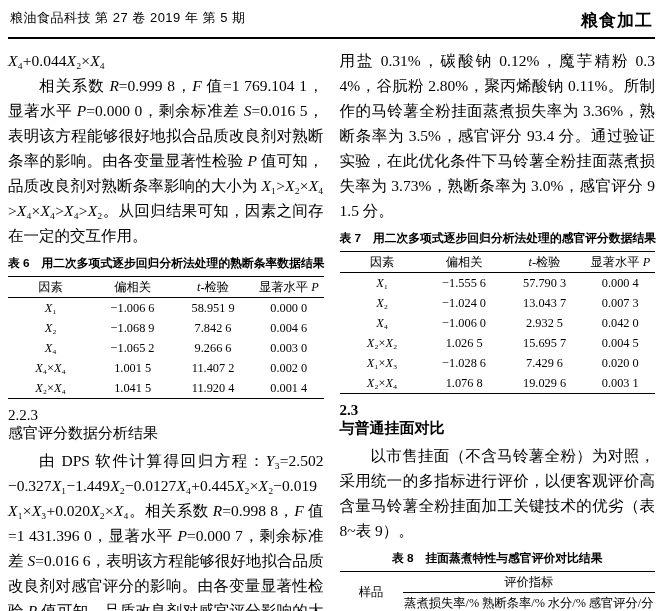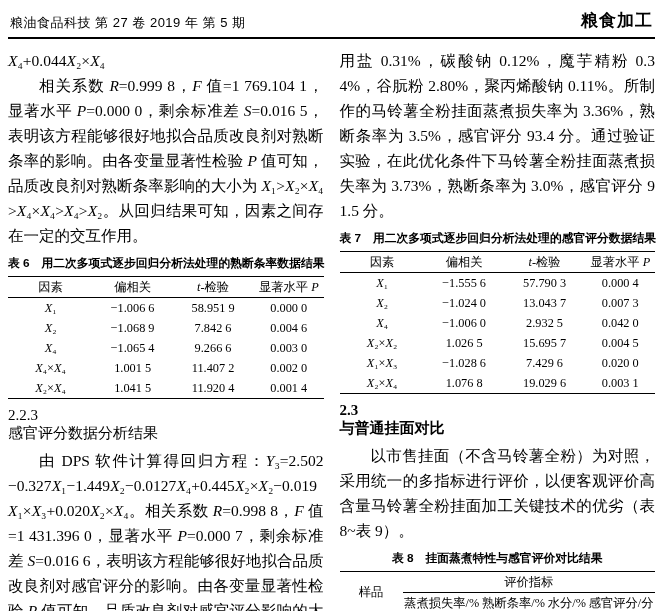--- a/index.html
+++ b/index.html
@@ -2,21 +2,21 @@
 <html lang="zh"><head>
 <meta charset="utf-8">
 <style>
   html,body{margin:0;padding:0;background:#fff;}
   body{
     width:663px;height:611px;overflow:hidden;color:#000;
     font-family:"Liberation Serif","DejaVu Serif",serif;
   }
   .page{padding:6px 8px 0 8px;}
   .page-header{
-    display:flex;justify-content:space-between;align-items:flex-end;
+    display:flex;justify-content:space-between;align-items:flex-start;
     padding:3px 2px 5px 2px;border-bottom:2px solid #000;
   }
   .header-left{
     font-family:"Liberation Sans","DejaVu Sans",sans-serif;
     font-size:13px;letter-spacing:0.5px;
   }
   .header-right{
     font-family:"Liberation Sans","DejaVu Sans",sans-serif;
     font-size:17px;font-weight:bold;letter-spacing:1px;
   }
@@ -94,21 +94,21 @@
               <td>0.000 0</td>
             </tr>
             <tr>
               <td><i>X</i>₂</td>
               <td>−1.068 9</td>
               <td>7.842 6</td>
               <td>0.004 6</td>
             </tr>
             <tr>
               <td><i>X</i>₄</td>
-              <td>−1.065 4</td>
+              <td>−1.065 2</td>
               <td>9.266 6</td>
               <td>0.003 0</td>
             </tr>
             <tr>
               <td><i>X</i>₄×<i>X</i>₄</td>
               <td>1.001 5</td>
               <td>11.407 2</td>
               <td>0.002 0</td>
             </tr>
             <tr>

